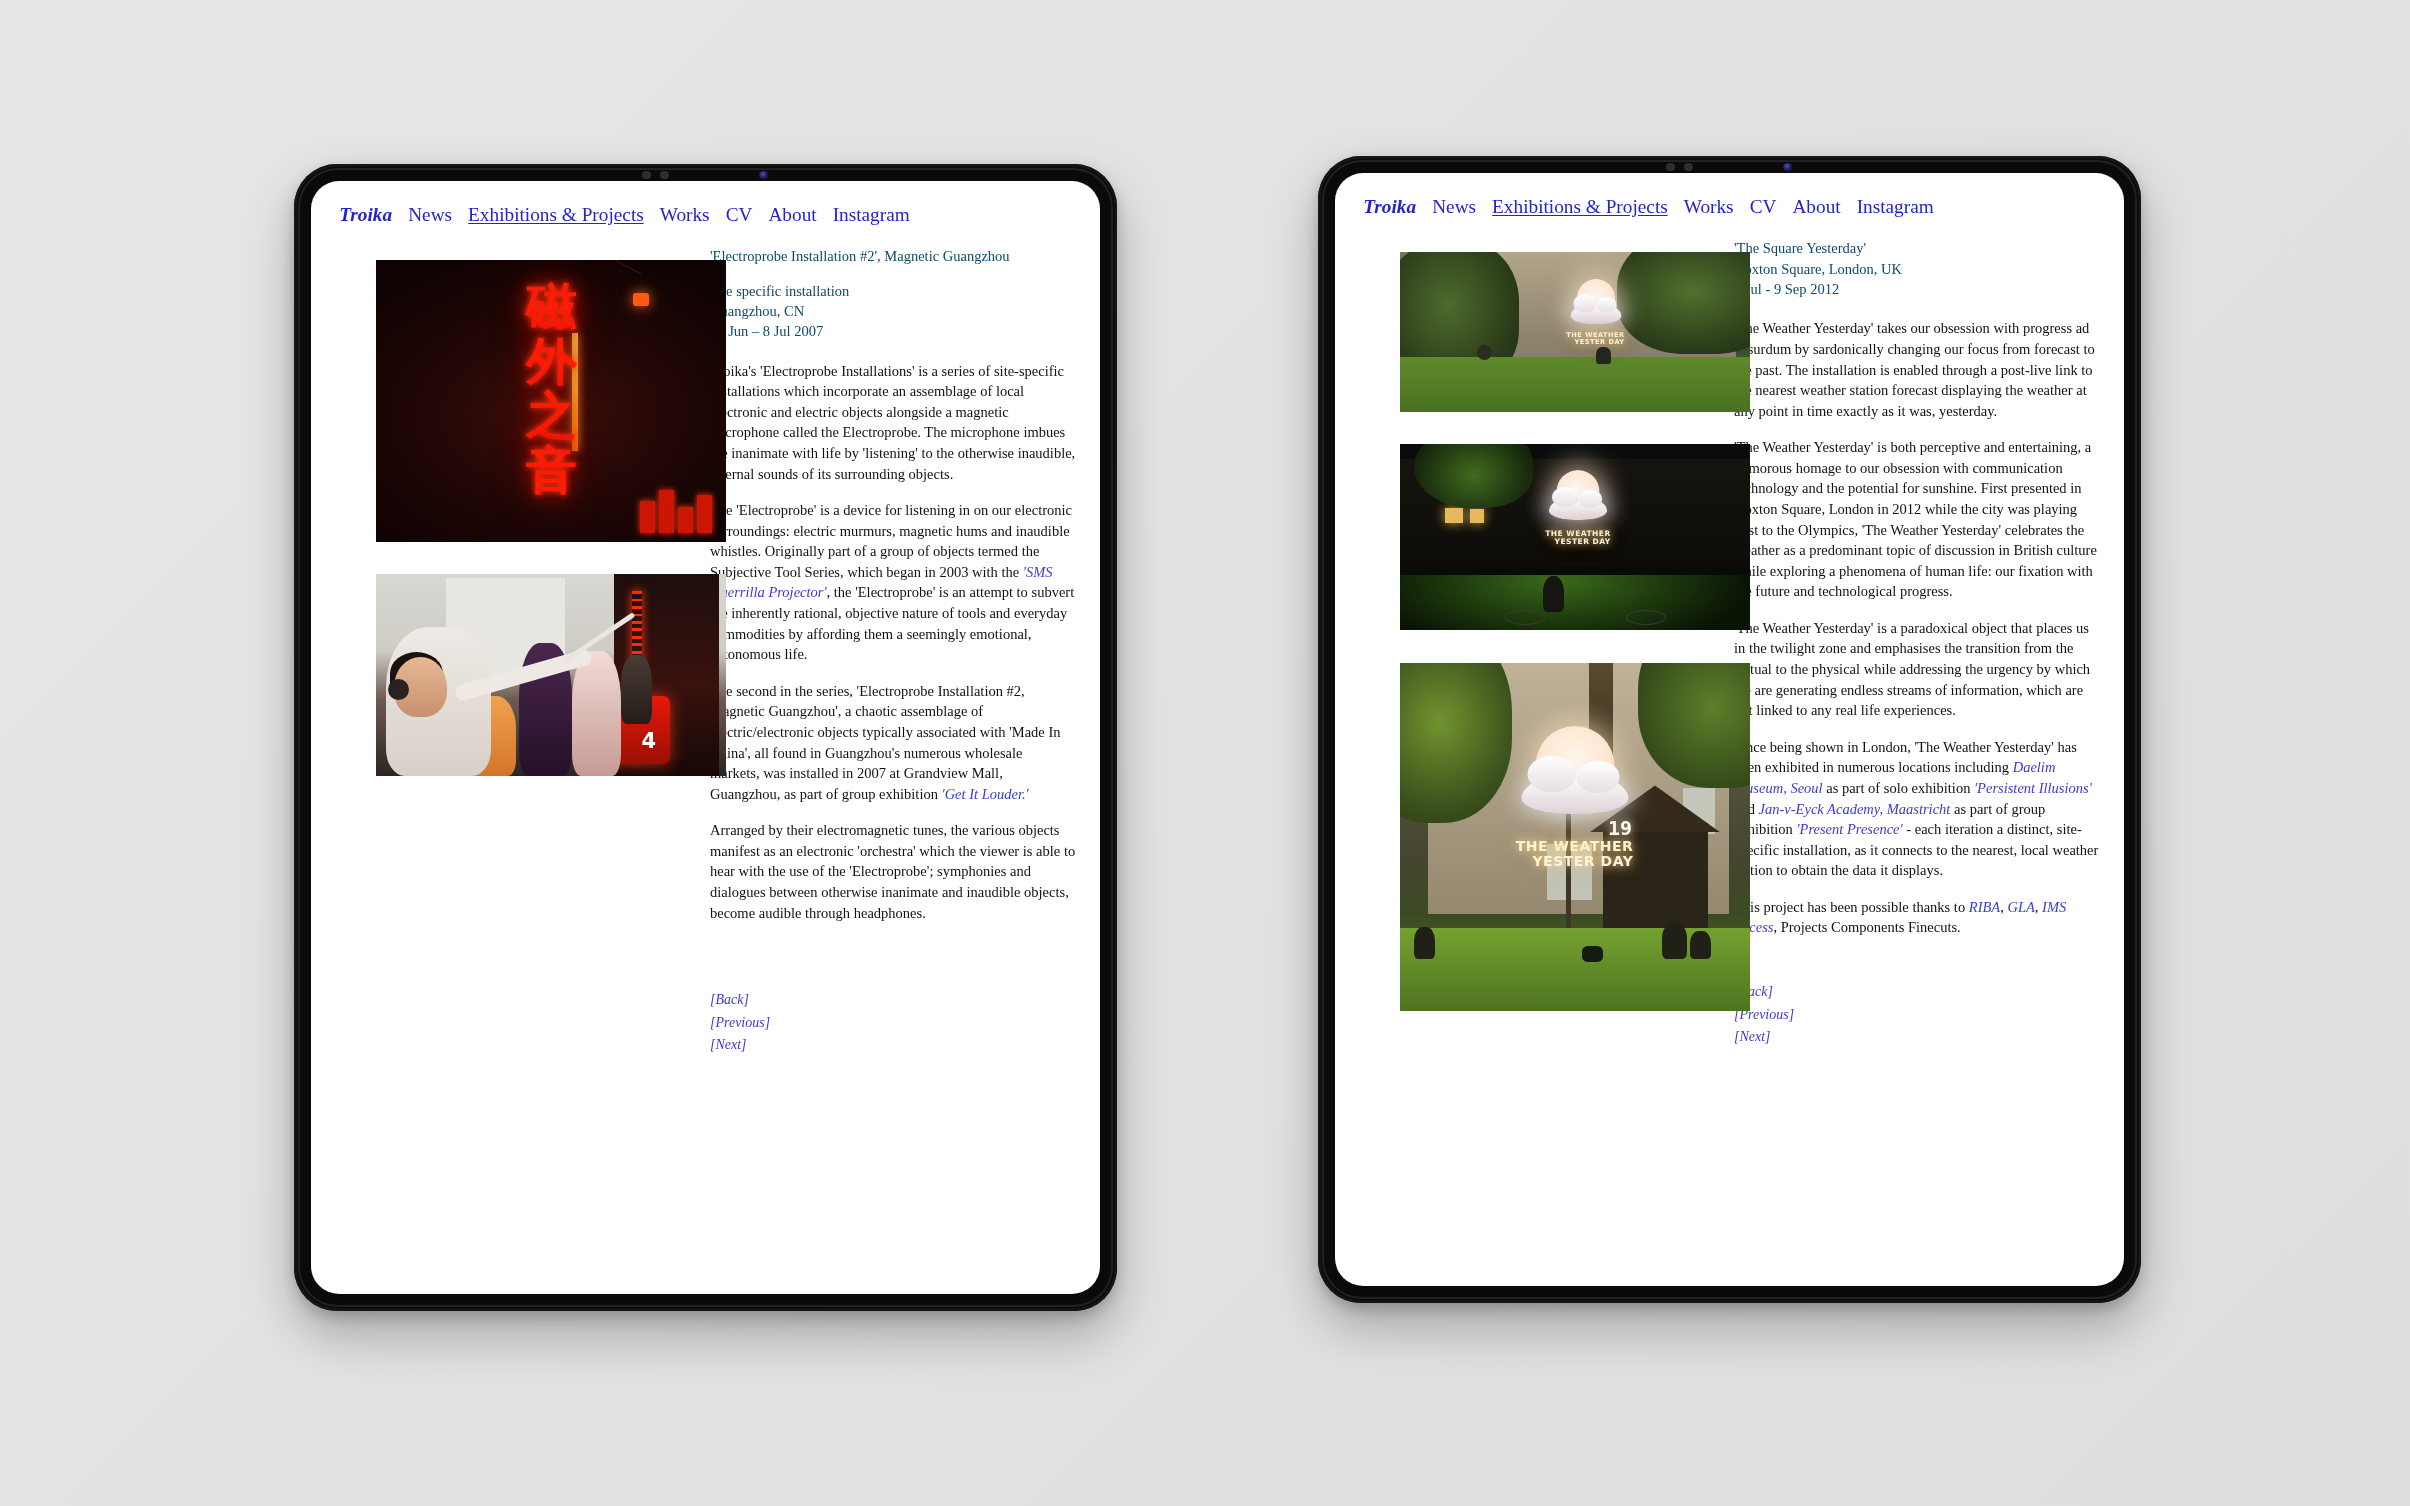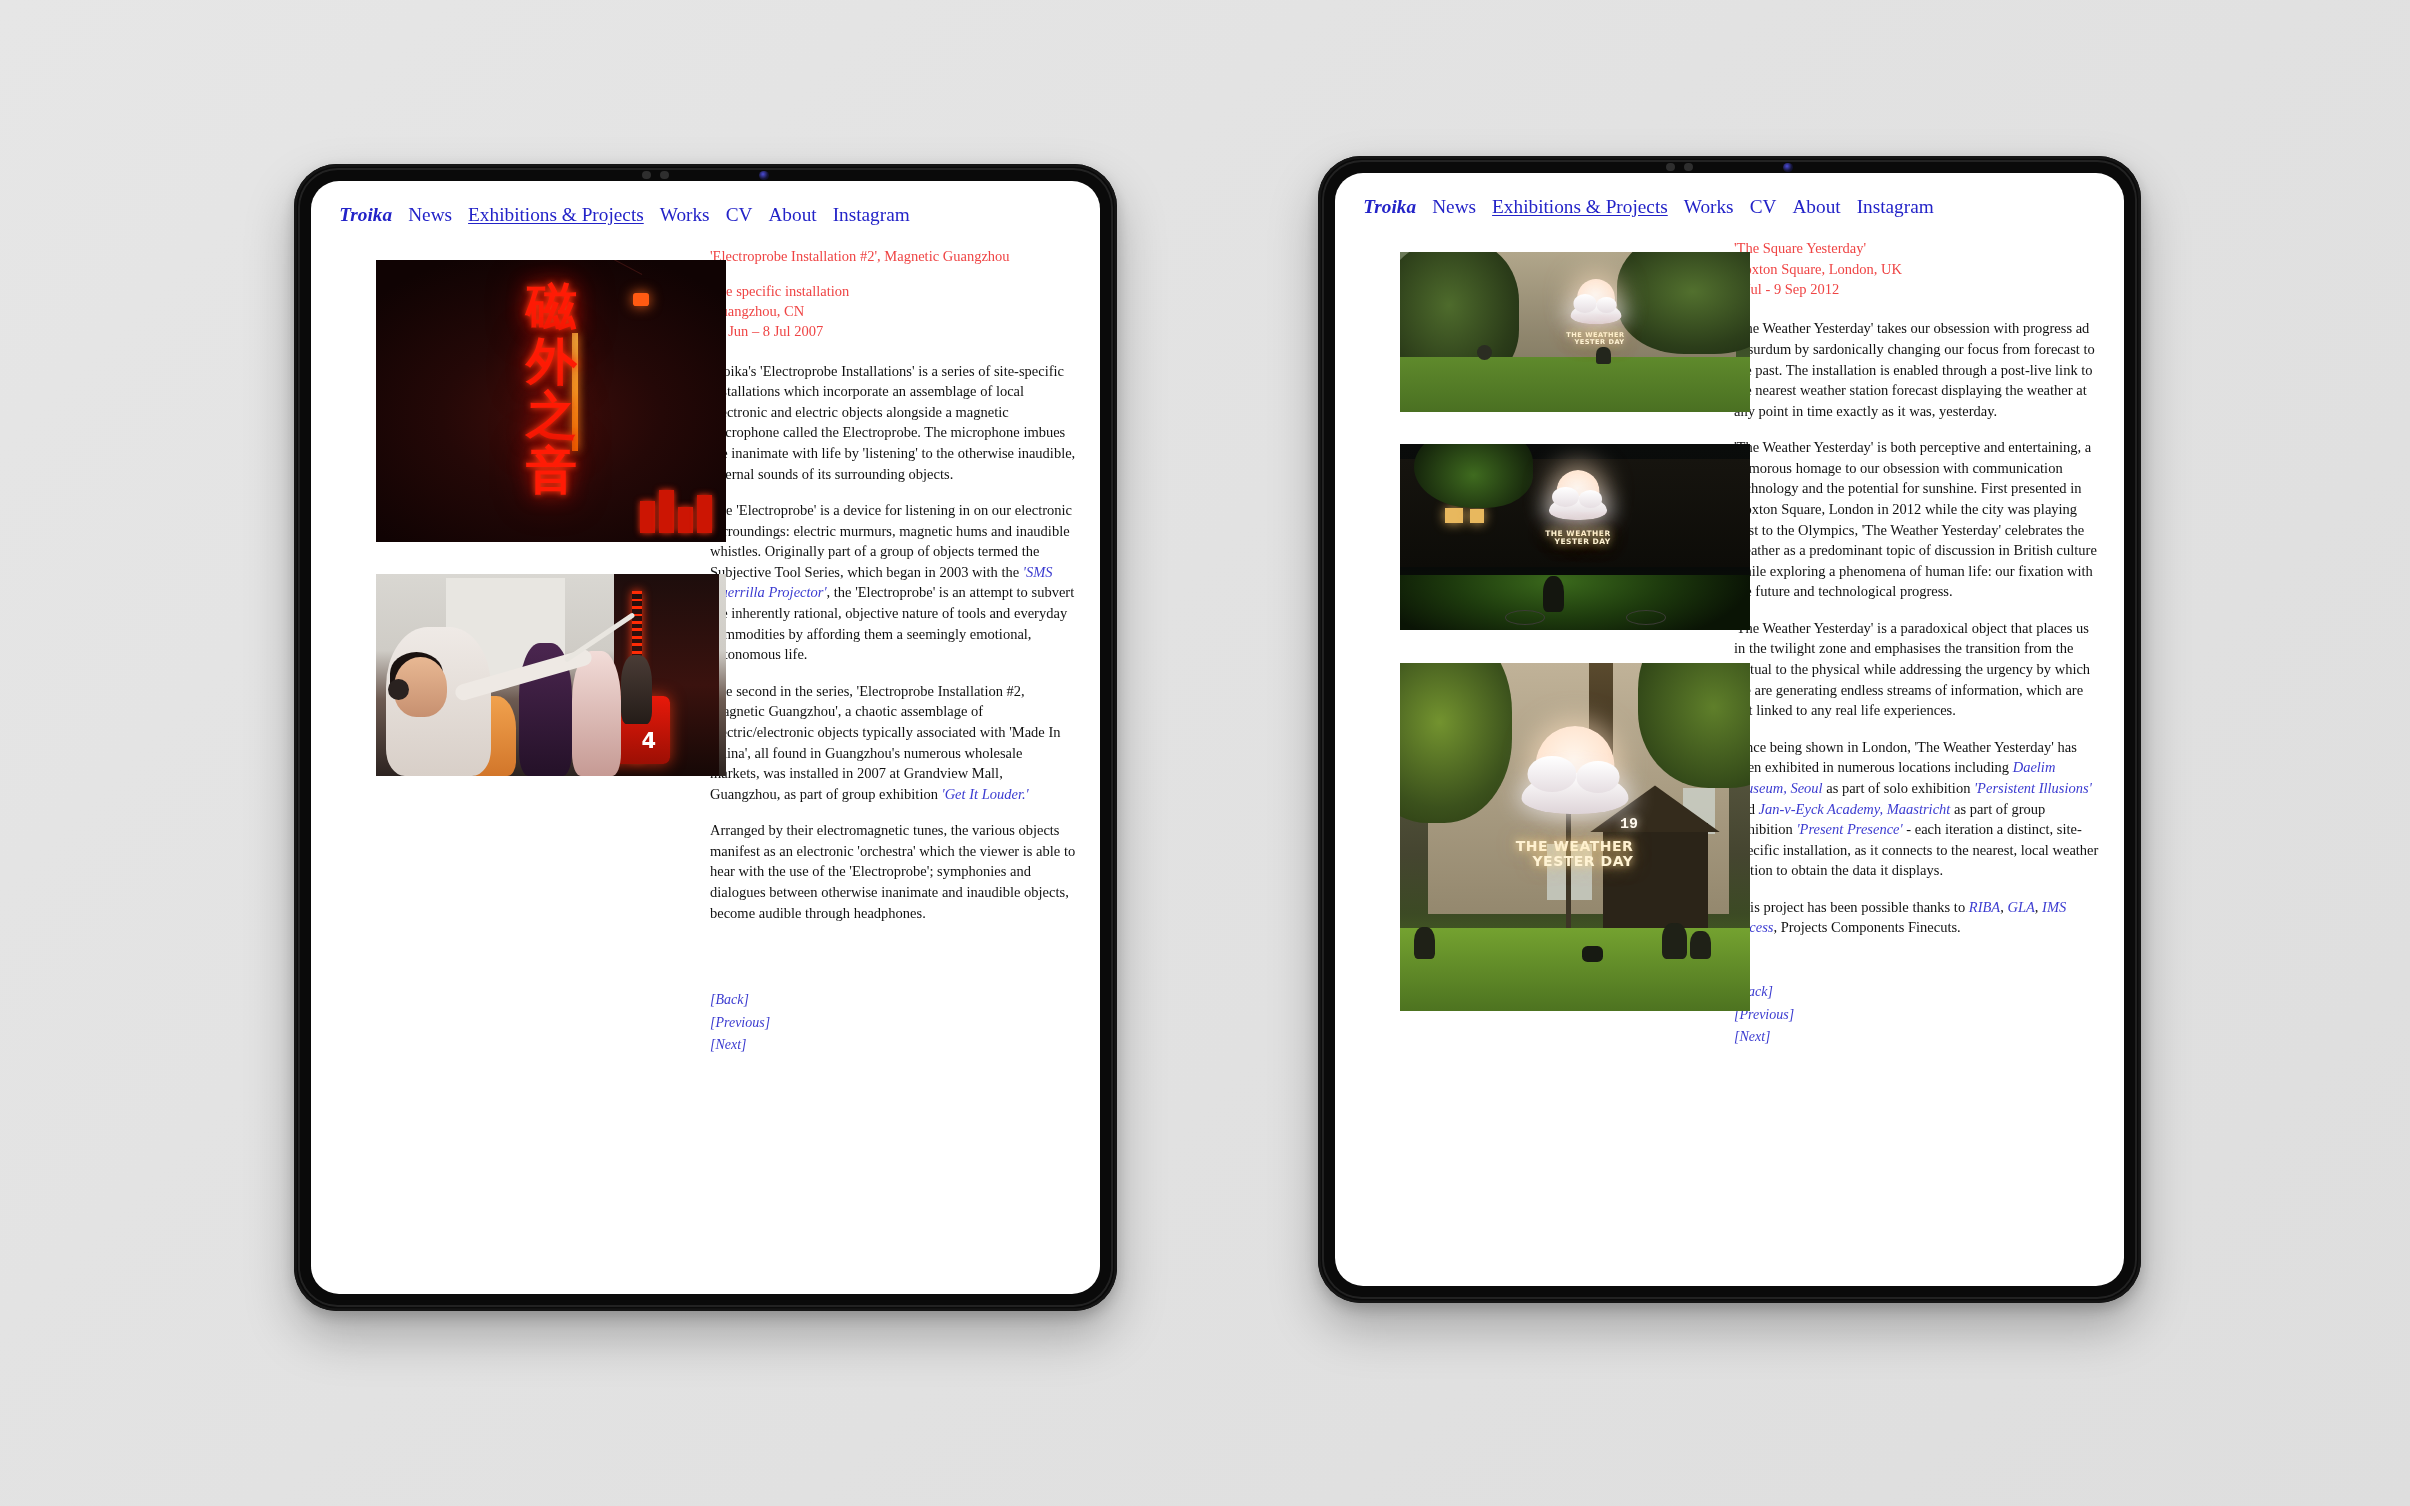--- a/index.html
+++ b/index.html
@@ -82,21 +82,21 @@
   .nav .current { text-decoration: underline; text-underline-offset: 2.4px; }
 
   .columns { display: flex; gap: 24.5px; align-items: flex-start; }
   .col-media { width: 350px; flex: 0 0 350px; }
   .col-text  { flex: 1 1 auto; padding-top: 1.9px; }
 
   .media-stack { display: flex; flex-direction: column; gap: 2.8px; }
   .shot { width: 100%; position: relative; overflow: hidden; display: block; }
 
   
-  .meta { font-size: 14.5px; line-height: 1.40; color: #ef4444; }
+  .meta { font-size: 14.5px; line-height: 1.40; color: #0c4a6e; }
   .meta .gap { height: 14px; }
   .body-copy { font-size: 14.5px; line-height: 1.42; color: #111; margin-top: 19px; }
   .body-copy p { margin: 0 0 16px 0; }
   .body-copy p:last-child { margin-bottom: 0; }
   .body-copy a, .inline-link {
     color: #3b3bd0; font-style: italic; text-decoration: none;
   }
 
   .pager { margin-top: 66px; font-size: 14px; line-height: 1.62; }
   .pager a { display: block; color: #3b3bd0; font-style: italic; text-decoration: none; }
@@ -463,21 +463,21 @@
                 <span class="win" style="right:10%; top:36%; width:9%; height:13%;"></span>
                 <span class="trunk"></span>
                 <span class="tree-l"></span>
                 <span class="tree-r"></span>
                 <span class="hut"></span>
                 <span class="pole"></span>
                 <span class="lawn"></span>
                 <span class="sign" style="left:31%; top:18%; width:38%; height:56%;">
                   <span class="sun" style="top:0; width:79px; height:79px;"></span>
                   <span class="cloud" style="top:47px; width:107px; height:41px;"></span>
-                  <span class="temp" style="right:3px; top:90px; font-size:15px;font-family:Liberation Mono, monospace;">19</span>
+                  <span class="temp" style="right:9px; top:90px; font-size:20px;">19</span>
                   <span class="caption" style="top:113px; font-size:14px;"><span>THE WEATHER</span><br><span>YESTER DAY</span></span>
                 </span>
                 <span class="sitter" style="left:4%;  width:21px; height:32px;"></span>
                 <span class="sitter" style="right:18%; width:24.5px; height:36px;"></span>
                 <span class="sitter" style="right:11%; width:21px; height:28px;"></span>
                 <span class="bag"></span>
               </figure>
 
             </div>
           </div>

